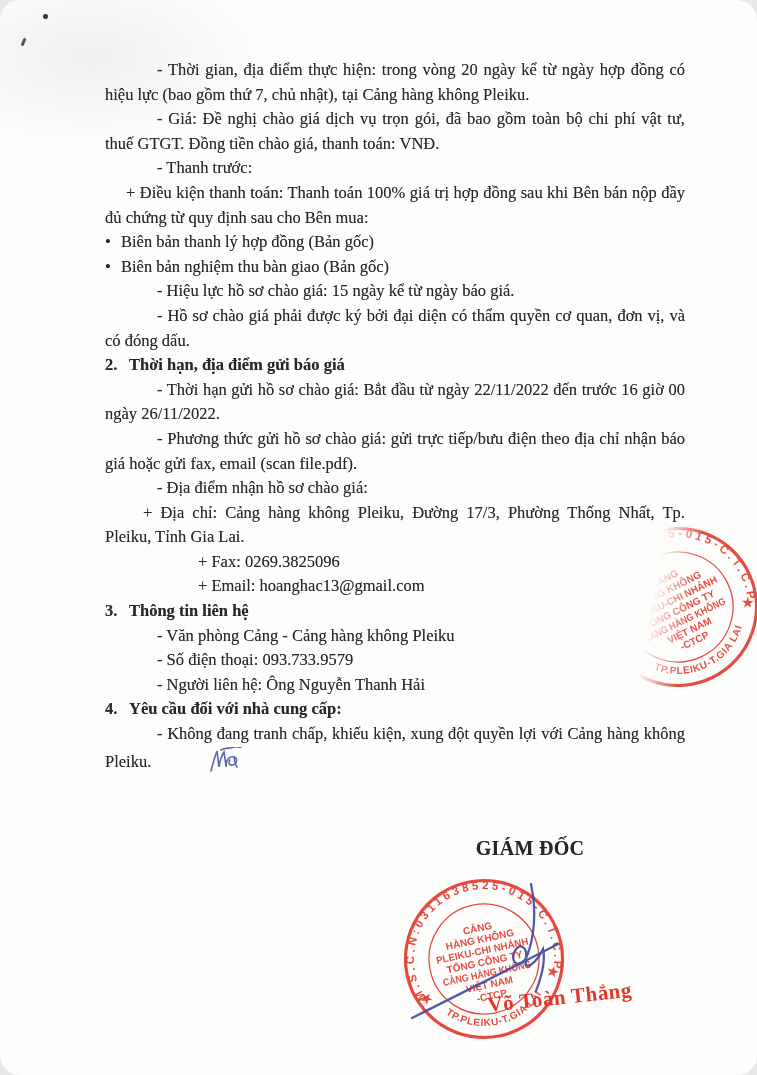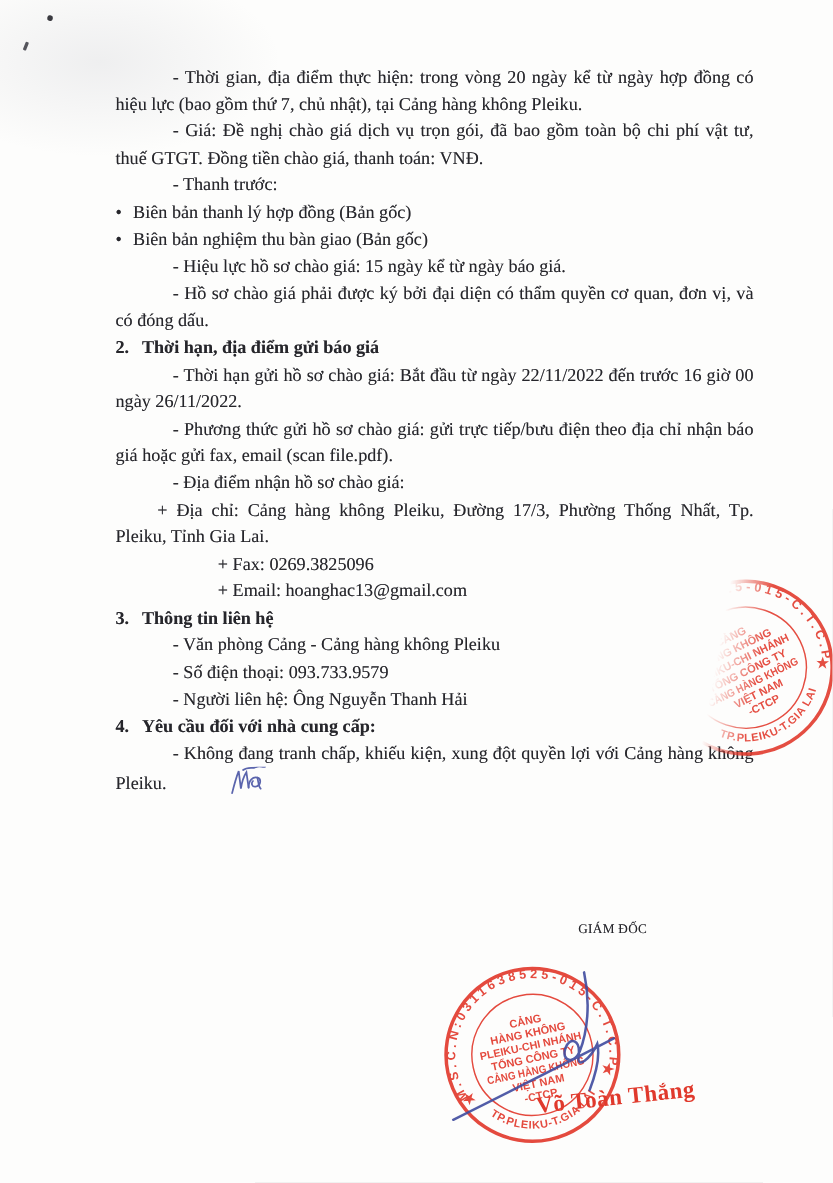--- a/index.html
+++ b/index.html
@@ -1,20 +1,21 @@
 <!DOCTYPE html>
 <html><head>
 <meta charset="utf-8">
 <style>
   html,body{margin:0;padding:0;background:#e8e8e8;}
   .page{
     position:relative; width:757px; height:1075px; margin:0 auto;
     background:#fdfdfc; overflow:hidden;
     font-family:"Liberation Serif", serif;
     color:#26262b;
+    border-radius:20px;
   }
   .smudge{
     position:absolute; left:-30px; top:-20px; width:300px; height:170px;
     background:radial-gradient(ellipse at 40% 45%, rgba(140,142,155,0.13), rgba(140,142,155,0) 65%);
   }
   .speck1{position:absolute; left:43px; top:14px; width:5px; height:5px; background:#3a3a40; border-radius:2px; transform:rotate(12deg);}
   .speck2{position:absolute; left:22px; top:38px; width:3px; height:8px; background:#55555c; border-radius:1px; transform:rotate(22deg);}
 
   .body-text{
     position:absolute; left:105px; top:58px; width:580px;
@@ -28,22 +29,22 @@
   .p-plus2{text-indent:93px;}
   .p-plus2-hang{margin-left:55px; text-indent:38px;}
   .p-bullet{margin-left:93px; text-indent:0;}
   .p-bullet .bdot{display:inline-block; width:16px; text-indent:0;}
   .p-heading{font-weight:bold; margin-left:16px; text-indent:0; margin-top:3px;}
   .p-heading .hnum{display:inline-block; width:24px;}
 
   .paraph{display:inline-block; vertical-align:-6px; margin-left:6px; line-height:0;}
 
   .director-title{
-    position:absolute; left:482px; top:837px; width:150px; text-align:center;
-    font-weight:normal; font-size:12px; letter-spacing:0.3px;
+    position:absolute; left:455px; top:837px; width:150px; text-align:center;
+    font-weight:bold; font-size:20px; letter-spacing:0.3px;
     text-shadow:0 0 0.5px rgba(40,40,48,0.45);
   }
 
   .stamp-main{position:absolute; left:399px; top:874px; width:170px; height:170px;
     transform:rotate(-12deg); opacity:0.92;}
   .stamp-edge{
     position:absolute; left:593px; top:522px; width:170px; height:170px;
     -webkit-mask-image:linear-gradient(100deg, transparent 36%, #000 56%);
     mask-image:linear-gradient(100deg, transparent 36%, #000 56%);
     opacity:0.9;
@@ -69,20 +70,21 @@
 <div class="page">
 
   <div class="smudge"></div>
   <div class="speck1"></div>
   <div class="speck2"></div>
 
   <div class="body-text">
     <p class="p-dash">- Thời gian, địa điểm thực hiện: trong vòng 20 ngày kể từ ngày hợp đồng có hiệu lực (bao gồm thứ 7, chủ nhật), tại Cảng hàng không Pleiku.</p>
     <p class="p-dash">- Giá: Đề nghị chào giá dịch vụ trọn gói, đã bao gồm toàn bộ chi phí vật tư, thuế GTGT. Đồng tiền chào giá, thanh toán: VNĐ.</p>
     <p class="p-dash">- Thanh trước:</p>
+    <p class="p-plus-hang">+ Điều kiện thanh toán: Thanh toán 100% giá trị hợp đồng sau khi Bên bán nộp đầy đủ chứng từ quy định sau cho Bên mua:</p>
     <p class="p-bullet"><span class="bdot">•</span><span>Biên bản thanh lý hợp đồng (Bản gốc)</span></p>
     <p class="p-bullet"><span class="bdot">•</span><span>Biên bản nghiệm thu bàn giao (Bản gốc)</span></p>
     <p class="p-dash">- Hiệu lực hồ sơ chào giá: 15 ngày kể từ ngày báo giá.</p>
     <p class="p-dash">- Hồ sơ chào giá phải được ký bởi đại diện có thẩm quyền cơ quan, đơn vị, và có đóng dấu.</p>
     <p class="p-heading"><span class="hnum">2.</span><span>Thời hạn, địa điểm gửi báo giá</span></p>
     <p class="p-dash">- Thời hạn gửi hồ sơ chào giá: Bắt đầu từ ngày 22/11/2022 đến trước 16 giờ 00 ngày 26/11/2022.</p>
     <p class="p-dash">- Phương thức gửi hồ sơ chào giá: gửi trực tiếp/bưu điện theo địa chỉ nhận báo giá hoặc gửi fax, email (scan file.pdf).</p>
     <p class="p-dash">- Địa điểm nhận hồ sơ chào giá:</p>
     <p class="p-plus2-hang">+ Địa chỉ: Cảng hàng không Pleiku, Đường 17/3, Phường Thống Nhất, Tp. Pleiku, Tỉnh Gia Lai.</p>
     <p class="p-plus2">+ Fax: 0269.3825096</p>

